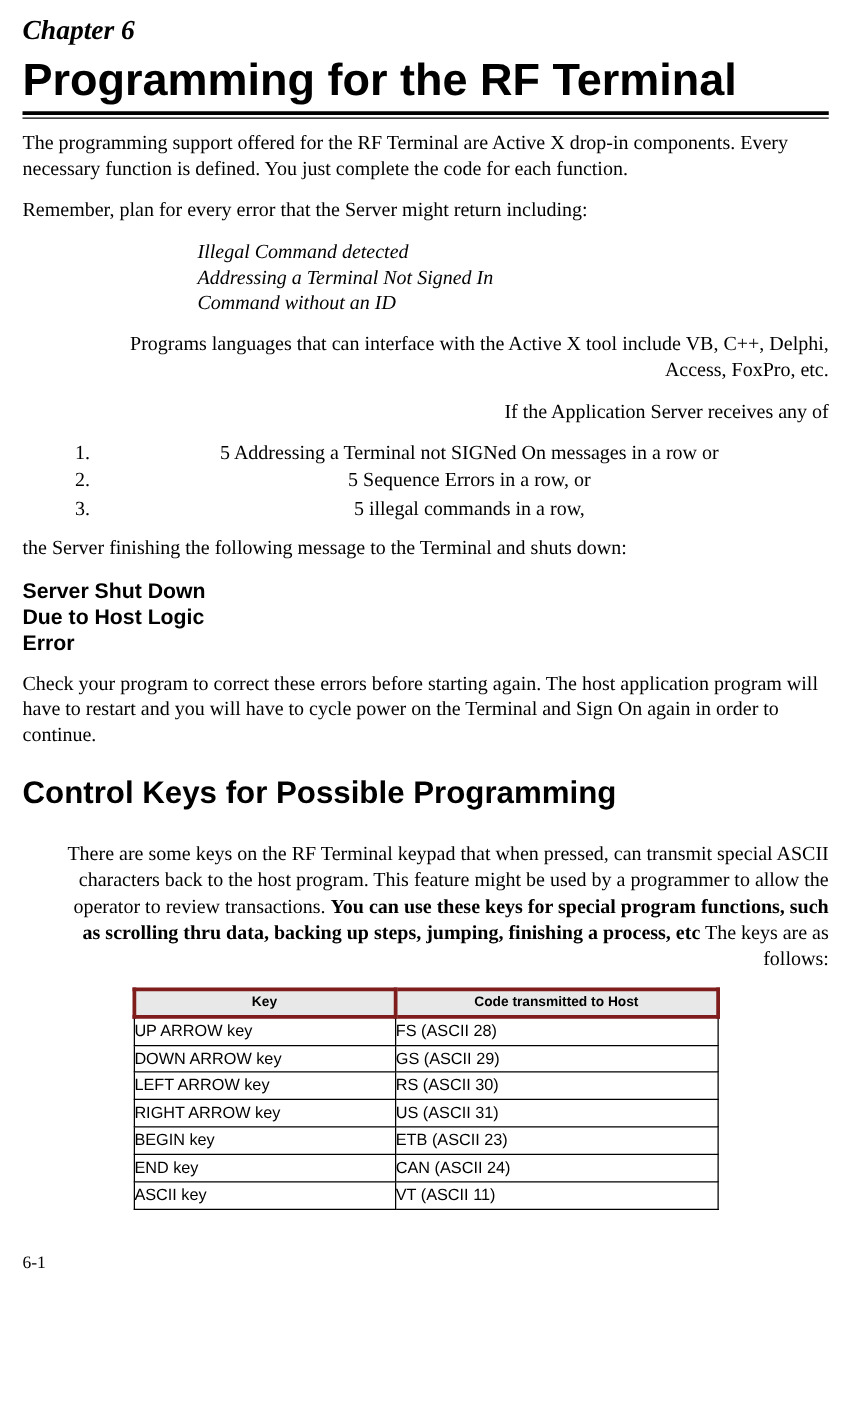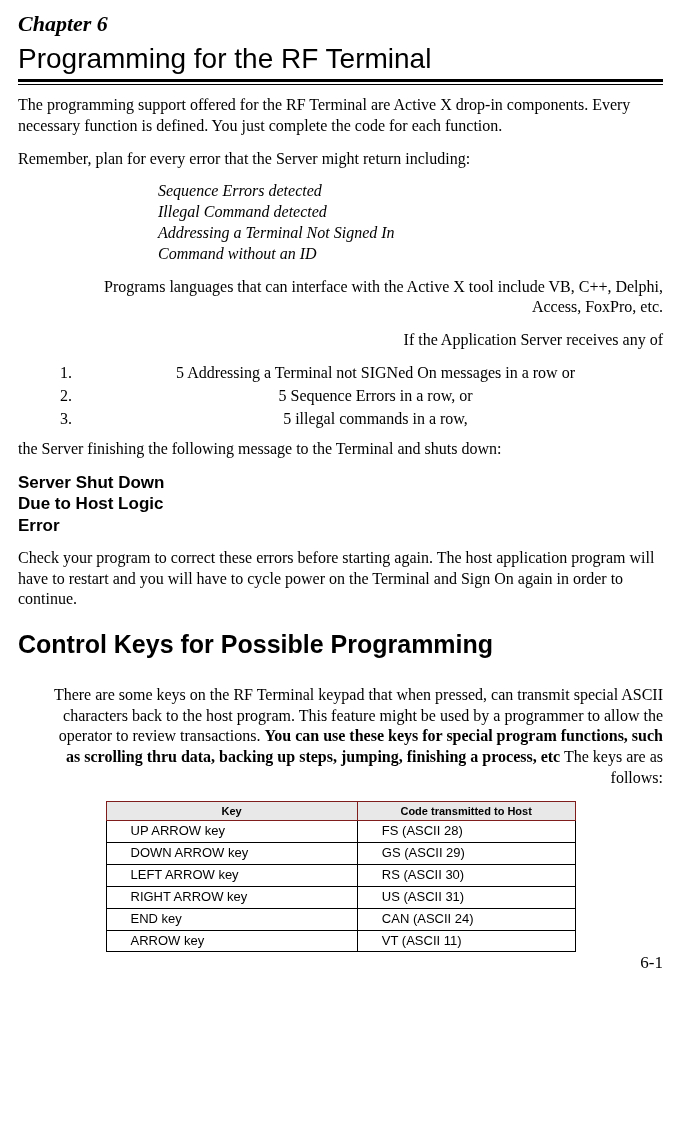--- a/index.html
+++ b/index.html
@@ -12,22 +12,22 @@
       color: #000;
     }
     .chapter-label {
       font-style: italic;
       font-weight: bold;
       font-size: 22px;
       margin-bottom: 2px;
     }
     h1 {
       font-family: Arial, Helvetica, sans-serif;
-      font-weight: normal;
-      font-size: 28px;
+      font-weight: bold;
+      font-size: 36px;
       margin: 0 0 2px 0;
     }
     .rule {
       border-top: 3px solid #000;
       border-bottom: 1px solid #000;
       height: 2px;
       margin-bottom: 10px;
     }
     p {
       margin: 8px 0 12px 0;
@@ -77,46 +77,46 @@
       border-collapse: collapse;
       margin: 8px auto 0 auto;
       width: 470px;
     }
     th {
       background: #e8e8e8;
       font-family: Arial, Helvetica, sans-serif;
       font-size: 11px;
       font-weight: bold;
       padding: 2px 6px;
-      border: 1px solid #7f1d1d;
+      border: 3px solid #7f1d1d;
     }
     td {
       border: 1px solid #000;
       font-family: Arial, Helvetica, sans-serif;
       font-size: 13px;
-      padding: 2px 24px;
+      padding: 2px 0;
       margin-left: 10px;
     }
     .page-num {
-      text-align: right;
-      font-size: 17px;
+      text-align: left;
+      margin-top: 34px;
+      font-size: 14px;
     }
   </style>
 </head>
 <body>
 
 <div class="chapter-label">Chapter 6</div>
 <h1>Programming for the RF Terminal</h1>
 <div class="rule"></div>
 
 <p class="para">The programming support offered for the RF Terminal are Active X drop-in components. Every necessary function is defined. You just complete the code for each function.</p>
 <p class="para">Remember, plan for every error that the Server might return including:</p>
 
 <div class="error-list">
-  <div>Sequence Errors detected</div>
   <div>Illegal Command detected</div>
   <div>Addressing a Terminal Not Signed In</div>
   <div>Command without an ID</div>
 </div>
 
 <p class="para indented">Programs languages that can interface with the Active X tool include VB, C++, Delphi, Access, FoxPro, etc.</p>
 <p class="para indented">If the Application Server receives any of</p>
 
 <ol>
   <li>5 Addressing a Terminal not SIGNed On messages in a row or</li>
@@ -158,23 +158,27 @@
     </tr>
     <tr>
       <td>LEFT ARROW key</td>
       <td>RS (ASCII 30)</td>
     </tr>
     <tr>
       <td>RIGHT ARROW key</td>
       <td>US (ASCII 31)</td>
     </tr>
     <tr>
+      <td>BEGIN key</td>
+      <td>ETB (ASCII 23)</td>
+    </tr>
+    <tr>
       <td>END key</td>
       <td>CAN (ASCII 24)</td>
     </tr>
     <tr>
-      <td>ARROW key</td>
+      <td>ASCII key</td>
       <td>VT (ASCII 11)</td>
     </tr>
   </tbody>
 </table>
 
 <div class="page-num">6-1</div>
 
 </body></html>

